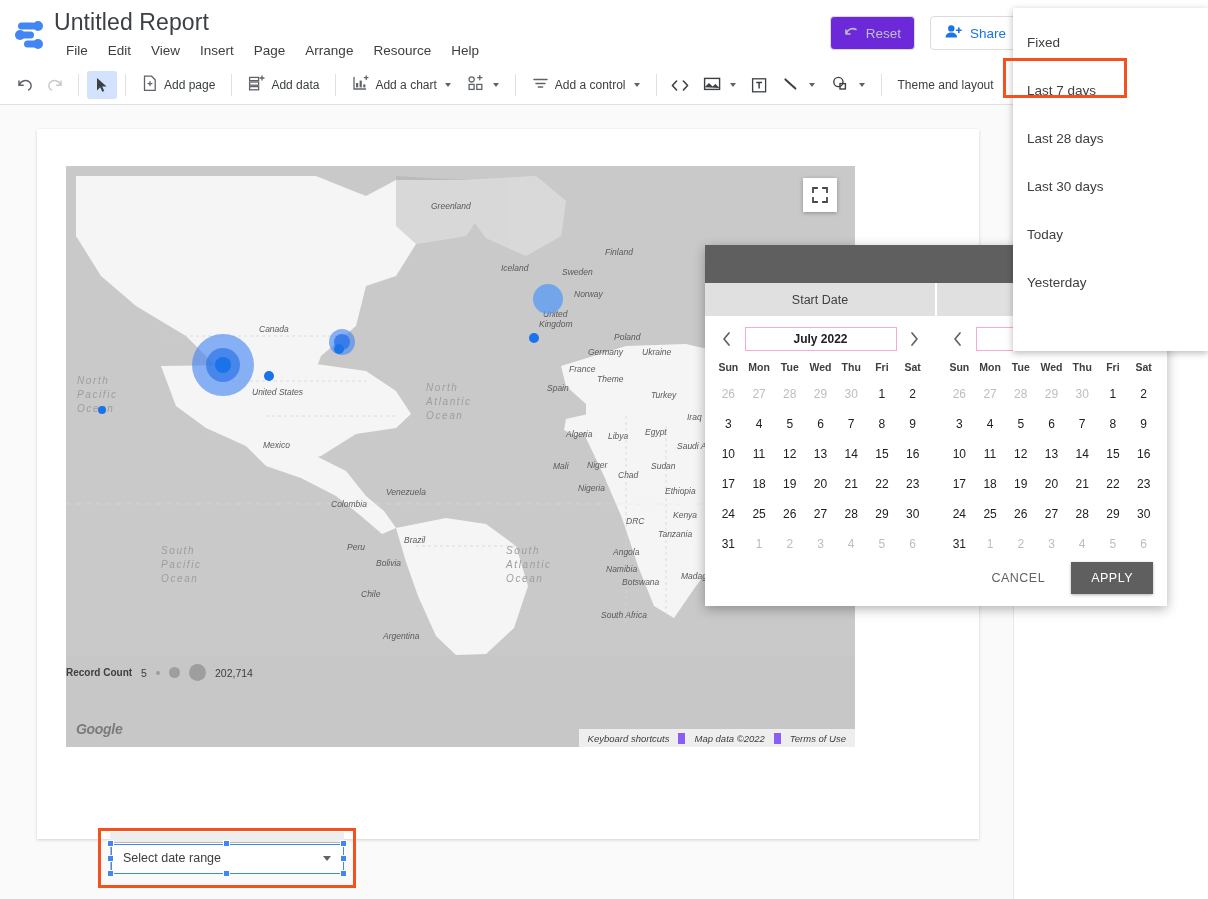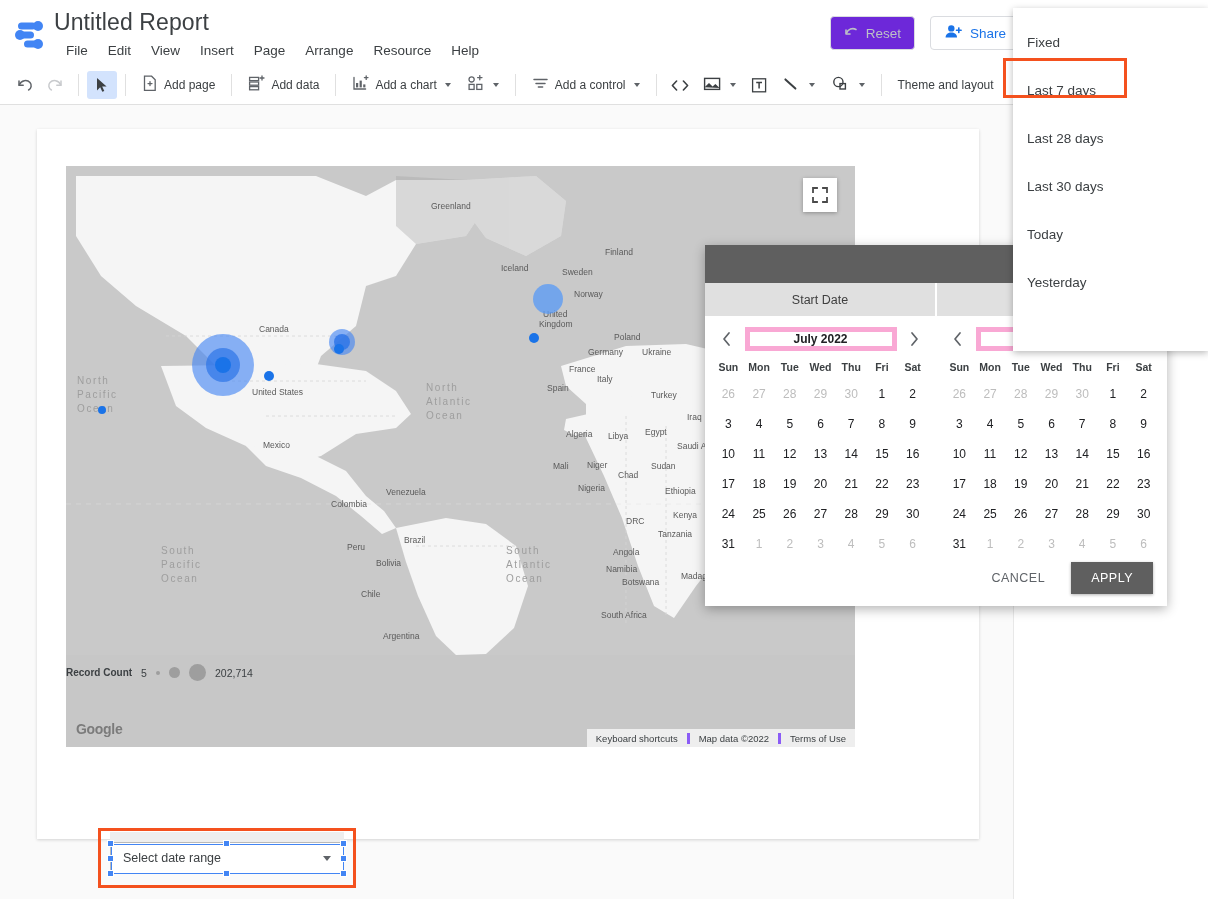--- a/index.html
+++ b/index.html
@@ -58,34 +58,34 @@
   .caret { width:0;height:0;border-left:3.5px solid transparent;border-right:3.5px solid transparent;border-top:4px solid #5f6368; margin-left:2px;}
 
   
   .canvas-area { position:absolute; left:0; top:105px; width:1013px; height:794px; background:#fafafa; }
   .page {
     position:absolute; left:37px; top:24px; width:942px; height:710px;
     background:#fff; box-shadow:0 1px 3px rgba(0,0,0,0.16);
   }
 
   
-  .map-wrap { position:absolute; left:29px; top:37px; width:789px; height:581px; overflow:hidden; background:#c7c7c7; }
+  .map-wrap { position:absolute; left:29px; top:37px; width:789px; height:581px; overflow:hidden; background:#c7c7c7;font-style:italic; }
   .map-label { position:absolute; font-size:8.5px; color:#5a5a5a; white-space:nowrap; font-family:"Liberation Sans",sans-serif; }
   .map-label.ocean { color:#9e9e9e; letter-spacing:1.6px; font-size:10px; }
   .bubble { position:absolute; border-radius:50%; }
   .map-fs {
     position:absolute; right:18px; top:12px; width:34px; height:34px; background:#fff;
     box-shadow:0 1px 4px rgba(0,0,0,0.3); display:flex;align-items:center;justify-content:center;
   }
   .gmaps-logo { position:absolute; left:10px; bottom:10px; font-size:14px; font-weight:700; color:#7b7b7b; letter-spacing:-0.3px;}
   .map-attr {
     position:absolute; right:0; bottom:0; height:18px; background:rgba(245,245,245,0.85);
     display:flex; align-items:center; gap:0px; font-size:9.5px; color:#3c4043;
   }
-  .map-attr span { padding:0 9px; border-left:3px solid #8b5cf6; }
+  .map-attr span { padding:0 9px; border-left:7px solid #8b5cf6; }
   .map-attr span:first-child { border-left:none; }
 
   
   .legend { position:absolute; left:29px; top:535px; display:flex; align-items:center; gap:9px; }
   .legend-title { font-size:10px; font-weight:700; color:#3c4043; }
   .legend-min { font-size:10.5px; color:#3c4043; }
   .legend-dot { border-radius:50%; background:#9e9e9e; }
   .legend-max { font-size:10.5px; color:#3c4043; }
 
   
@@ -133,21 +133,21 @@
   .dp-tab {
     flex:1; background:#e0e0e0; display:flex; align-items:center; justify-content:center;
     font-size:12.5px; color:#404040;
   }
   .dp-tab + .dp-tab { border-left:2px solid #fff; }
   .dp-cals { display:flex; padding-top:10px; }
   .dp-cal { width:231px; padding:0 8px; }
   .dp-nav { display:flex; align-items:center; justify-content:center; gap:8px; height:26px; }
   .dp-arrow { width:20px; height:20px; display:flex; align-items:center; justify-content:center; color:#5f6368; font-size:17px; }
   .dp-month {
-    width:152px; height:24px; border:5px solid #f9a8d4; background:#fff;
+    width:152px; height:24px; border:1px solid #f9a8d4; background:#fff;
     display:flex; align-items:center; justify-content:center;
     font-size:12px; font-weight:700; color:#202124;
   }
   .dp-grid { display:grid; grid-template-columns:repeat(7,1fr); margin-top:9px; }
   .dp-dow { text-align:center; font-size:10.5px; font-weight:700; color:#3c4043; height:18px; }
   .dp-day { text-align:center; font-size:12px; color:#202124; height:30px; line-height:30px; }
   .dp-day.out { color:#bdbdbd; }
   .dp-actions { position:absolute; right:14px; bottom:12px; display:flex; align-items:center; gap:12px; }
   .dp-cancel { font-size:12.5px; color:#5f6368; letter-spacing:0.5px; padding:8px 14px; }
   .dp-apply {
@@ -373,21 +373,21 @@
           <div class="map-label" style="left:435px;top:97px;">Iceland</div>
           <div class="map-label" style="left:539px;top:81px;">Finland</div>
           <div class="map-label" style="left:496px;top:101px;">Sweden</div>
           <div class="map-label" style="left:508px;top:123px;">Norway</div>
           <div class="map-label" style="left:477px;top:143px;">United</div>
           <div class="map-label" style="left:473px;top:153px;">Kingdom</div>
           <div class="map-label" style="left:548px;top:166px;">Poland</div>
           <div class="map-label" style="left:576px;top:181px;">Ukraine</div>
           <div class="map-label" style="left:522px;top:181px;">Germany</div>
           <div class="map-label" style="left:503px;top:198px;">France</div>
-          <div class="map-label" style="left:531px;top:208px;">Italy</div>
+          <div class="map-label" style="left:531px;top:208px;">Theme</div>
           <div class="map-label" style="left:481px;top:217px;">Spain</div>
           <div class="map-label" style="left:585px;top:224px;">Turkey</div>
           <div class="map-label" style="left:621px;top:246px;">Iraq</div>
           <div class="map-label" style="left:193px;top:158px;">Canada</div>
           <div class="map-label" style="left:186px;top:221px;">United States</div>
           <div class="map-label" style="left:197px;top:274px;">Mexico</div>
           <div class="map-label" style="left:500px;top:263px;">Algeria</div>
           <div class="map-label" style="left:542px;top:265px;">Libya</div>
           <div class="map-label" style="left:579px;top:261px;">Egypt</div>
           <div class="map-label" style="left:611px;top:275px;">Saudi Ara</div>

